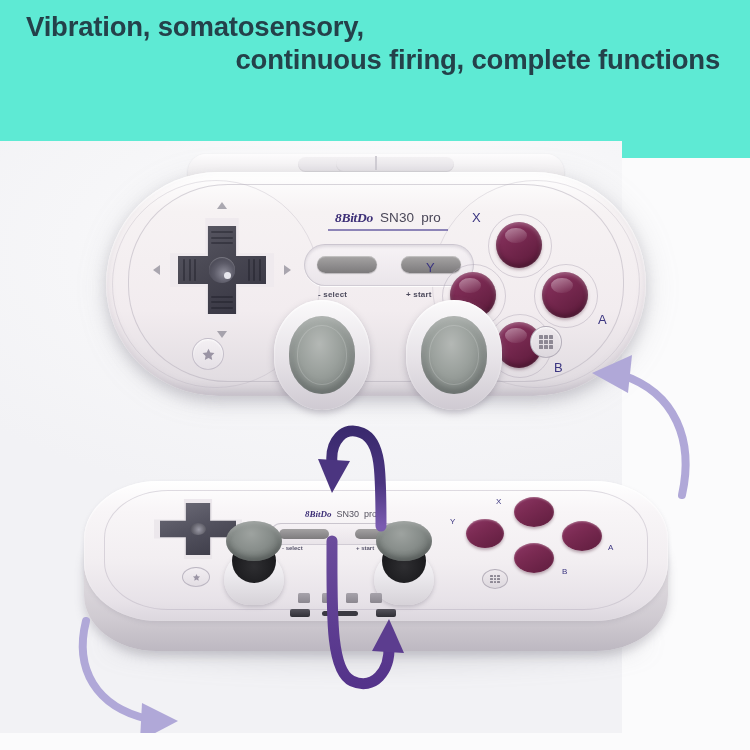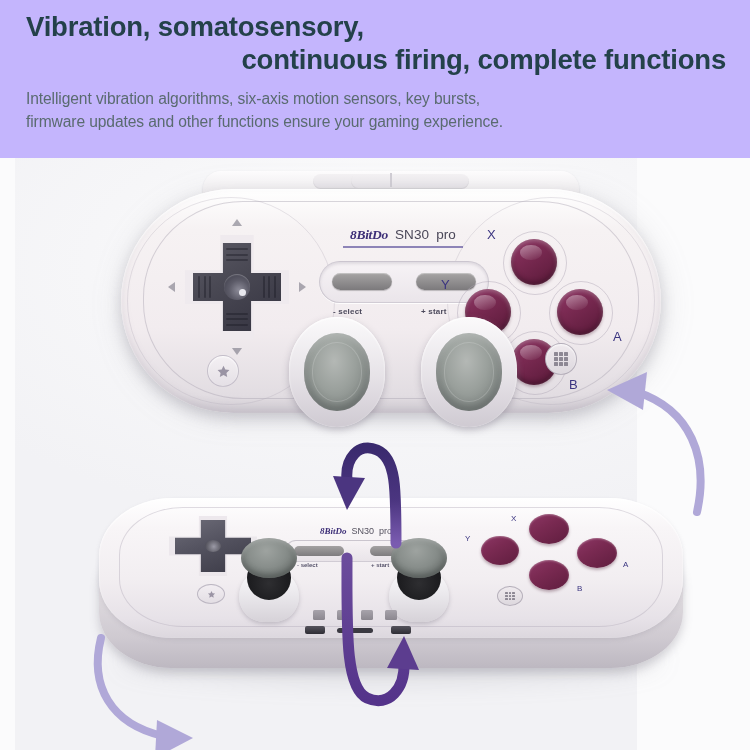--- a/index.html
+++ b/index.html
@@ -20,23 +20,23 @@
     overflow: hidden;
     background: #fbfbfc;
   }
 
   
   .header {
     position: absolute;
     left: 0; top: 0;
     width: 750px;
     height: 158px;
-    background: #c4b5fd;
+    background: #5eead4;
     box-sizing: border-box;
-    padding: 10px 24px 0 26px;
+    padding: 10px 30px 0 26px;
   }
   .headline {
     margin: 0;
     color: #24414a;
     font-size: 27.5px;
     font-weight: bold;
     line-height: 33px;
     letter-spacing: -0.2px;
   }
   .headline .l2 { display: block; text-align: right; }
@@ -45,27 +45,26 @@
     color: #5a6b70;
     font-size: 15.6px;
     line-height: 22.5px;
     letter-spacing: -0.1px;
   }
   .subline .l2 { display: block; }
 
   
   .stage {
     position: absolute;
-    left: 0; top: 158px;
+    left: 0; top: 141px;
     width: 622px;
     height: 592px;
     background:
       radial-gradient(ellipse 520px 260px at 375px 110px, #ffffff 0%, #f6f6f8 58%, #f2f2f5 100%),
       linear-gradient(180deg, #f6f6f8 0%, #fafafb 55%, #ffffff 100%);
-    margin-left: 15px;
   }
 
   
   .pad-top {
     position: absolute;
     left: 96px;
     top: 13px;
     width: 560px;
     height: 256px;
   }
@@ -575,24 +574,20 @@
 </head>
 <body>
 
 <div class="page">
 
   <div class="header">
     <h1 class="headline">
       <span>Vibration, somatosensory,</span>
       <span class="l2">continuous firing, complete functions</span>
     </h1>
-    <p class="subline">
-      <span>Intelligent vibration algorithms, six-axis motion sensors, key bursts,</span>
-      <span class="l2">firmware updates and other functions ensure your gaming experience.</span>
-    </p>
   </div>
 
   <div class="stage">
 
     <div class="pad-top">
       <div class="drop"></div>
 
       <div class="shoulder-bar">
         <div class="shoulder-l"></div>
         <div class="shoulder-r"></div>

